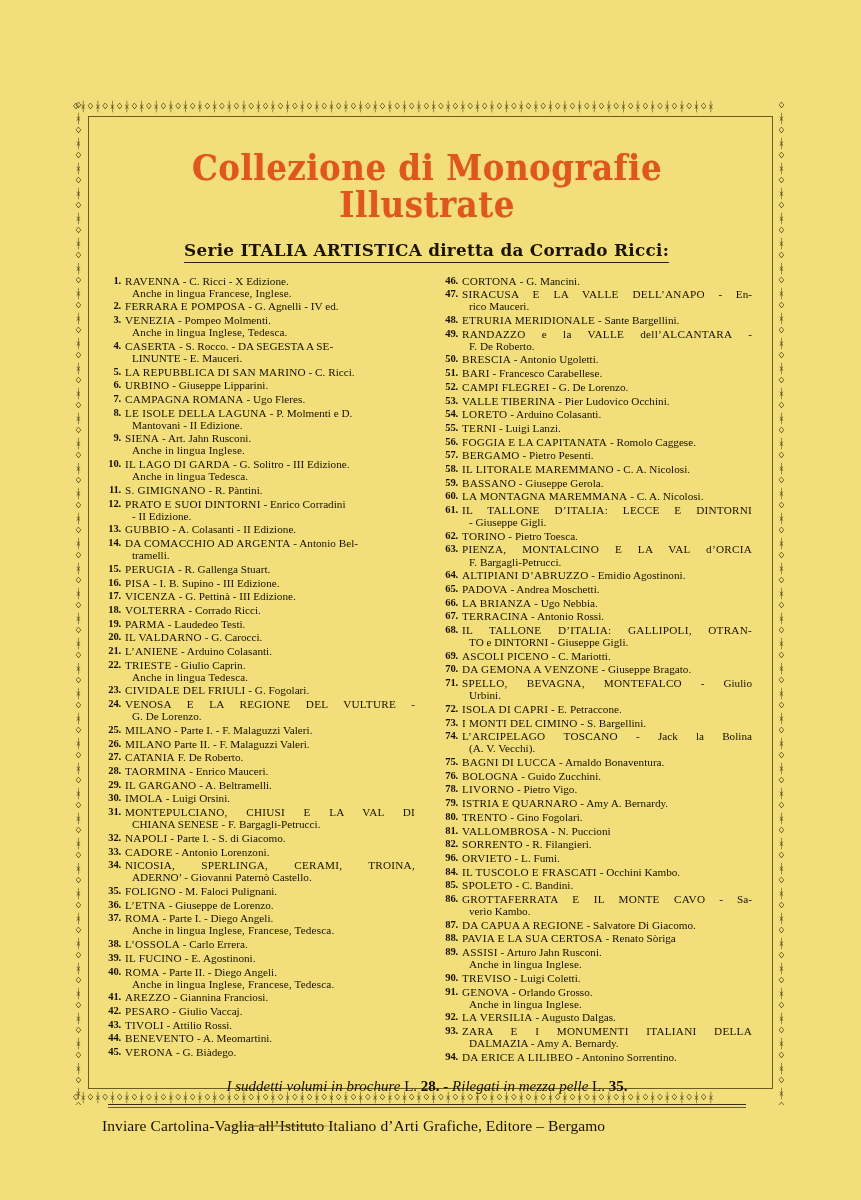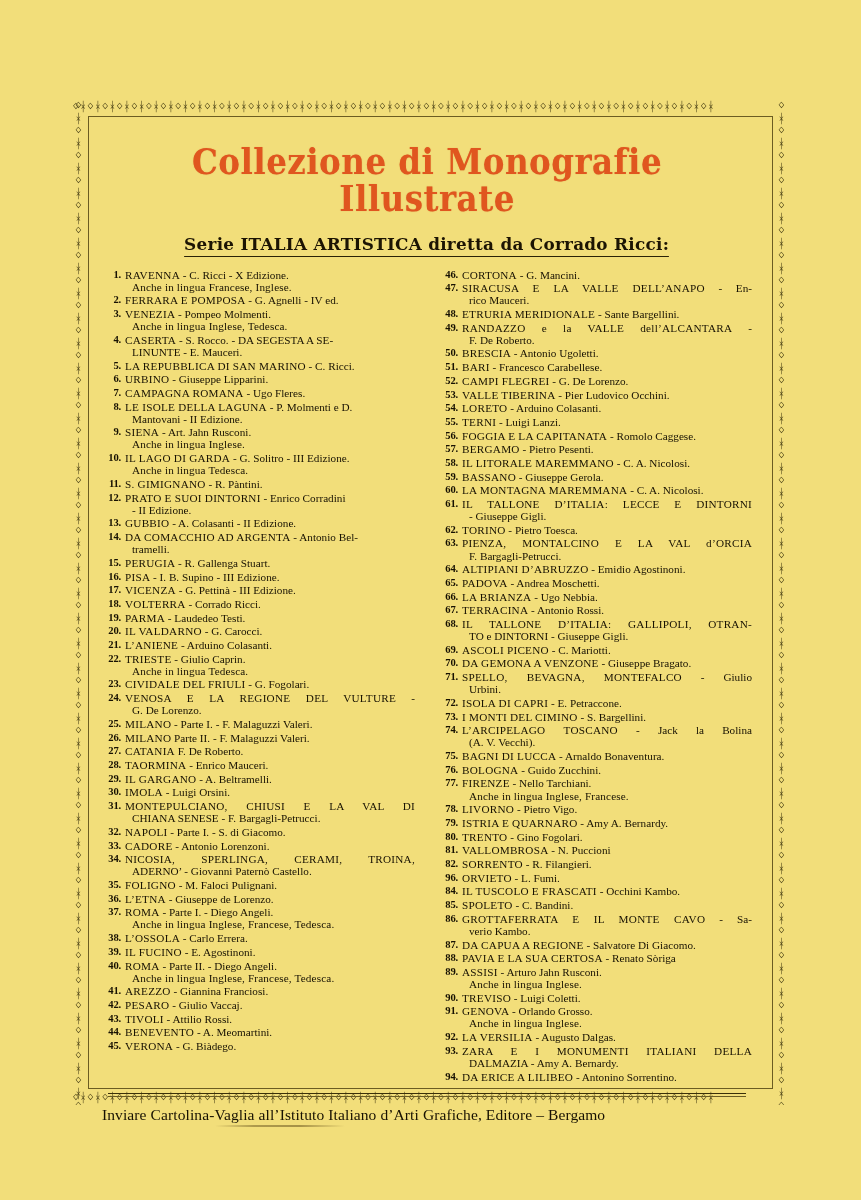--- a/index.html
+++ b/index.html
@@ -40,21 +40,21 @@
     writing-mode:vertical-rl;
     text-orientation:upright;
   }
   #inner{
     position:absolute;
     left:16px;top:16px;right:16px;bottom:16px;
     border:1px solid #6b5c22;
   }
   #content{
     position:absolute;
-    left:88px;top:118px;
+    left:88px;top:124px;
     width:678px;height:969px;
     box-sizing:border-box;
     padding:14px 14px 0 14px;
   }
   
   #title{
     text-align:center;
     color:#e0561f;
     font-family:"DejaVu Serif",serif;
     font-weight:bold;
@@ -504,24 +504,20 @@
         </div>
         <div class="item">
           <span class="num">75.</span>
           <span class="body"><span><span class="t">BAGNI DI LUCCA</span><span> - Arnaldo Bonaventura.</span></span></span>
         </div>
         <div class="item">
           <span class="num">76.</span>
           <span class="body"><span><span class="t">BOLOGNA</span><span> - Guido Zucchini.</span></span></span>
         </div>
         <div class="item">
-          <span class="num">77.</span>
-          <span class="body"><span><span class="t">FIRENZE</span><span> - Nello Tarchiani.</span></span><span class="sub">Anche in lingua Inglese, Francese.</span></span>
-        </div>
-        <div class="item">
           <span class="num">78.</span>
           <span class="body"><span><span class="t">LIVORNO</span><span> - Pietro Vigo.</span></span></span>
         </div>
         <div class="item">
           <span class="num">79.</span>
           <span class="body"><span><span class="t">ISTRIA E QUARNARO</span><span> - Amy A. Bernardy.</span></span></span>
         </div>
         <div class="item">
           <span class="num">80.</span>
           <span class="body"><span><span class="t">TRENTO</span><span> - Gino Fogolari.</span></span></span>
@@ -584,20 +580,29 @@
             <span class="cont">DALMAZIA - Amy A. Bernardy.</span>
           </span>
         </div>
         <div class="item">
           <span class="num">94.</span>
           <span class="body"><span><span class="t">DA ERICE A LILIBEO</span><span> - Antonino Sorrentino.</span></span></span>
         </div>
       </div>
   </div>
 
+  <div id="price">
+    <span class="it">I suddetti volumi in brochure</span>
+    <span>L.</span>
+    <span class="bd">28.</span>
+    <span>-</span>
+    <span class="it">Rilegati in mezza pelle</span>
+    <span>L.</span>
+    <span class="bd">35.</span>
+  </div>
 
   <div id="rule"></div>
   <div id="rule2"></div>
 
   <div id="address">Inviare Cartolina-Vaglia all’Istituto Italiano d’Arti Grafiche, Editore – Bergamo</div>
 </div>
 
 <div id="scuff"></div>
 
 </body></html>

